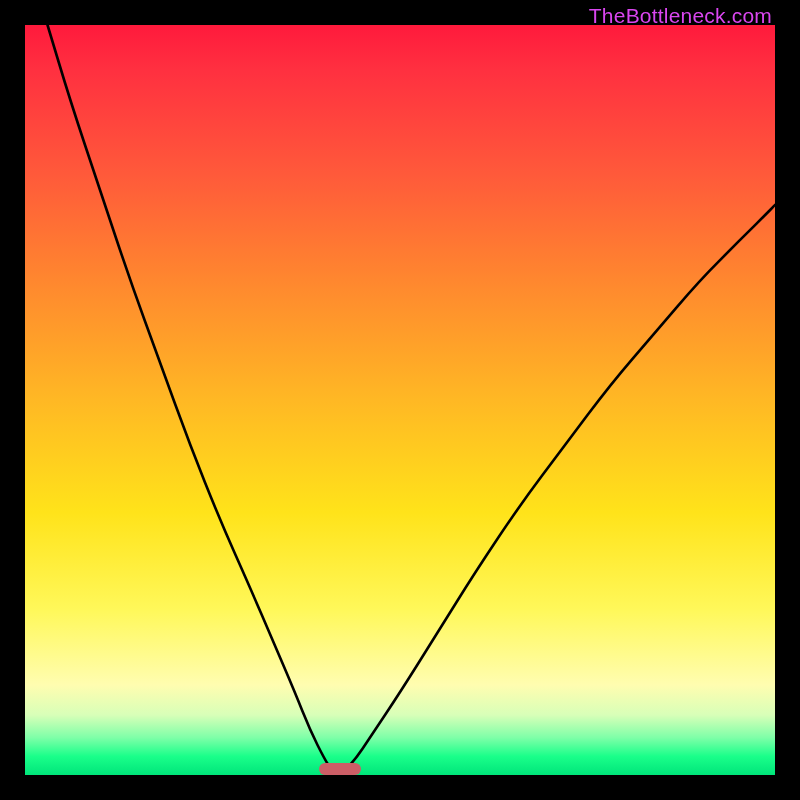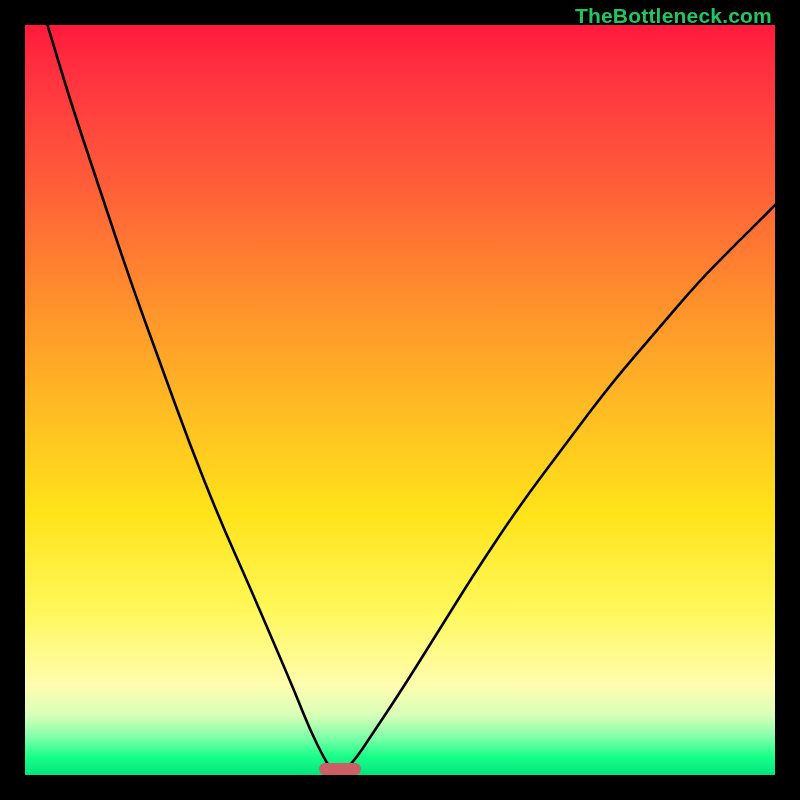--- a/index.html
+++ b/index.html
@@ -37,23 +37,23 @@
       #d8ffb8 92%,
       #7fffa8 95%,
       #1aff8a 97.5%,
       #00e57a 100%
     );
   }
   .watermark {
     position: absolute;
     top: 4px;
     right: 28px;
-    color: #22c55e;
+    color: #d946ef;
     font-size: 21px;
-    font-weight: 700;
+    font-weight: 400;
     letter-spacing: 0.2px;
     user-select: none;
   }
   svg.curve {
     position: absolute;
     left: 25px;
     top: 25px;
     width: 750px;
     height: 750px;
     overflow: visible;

